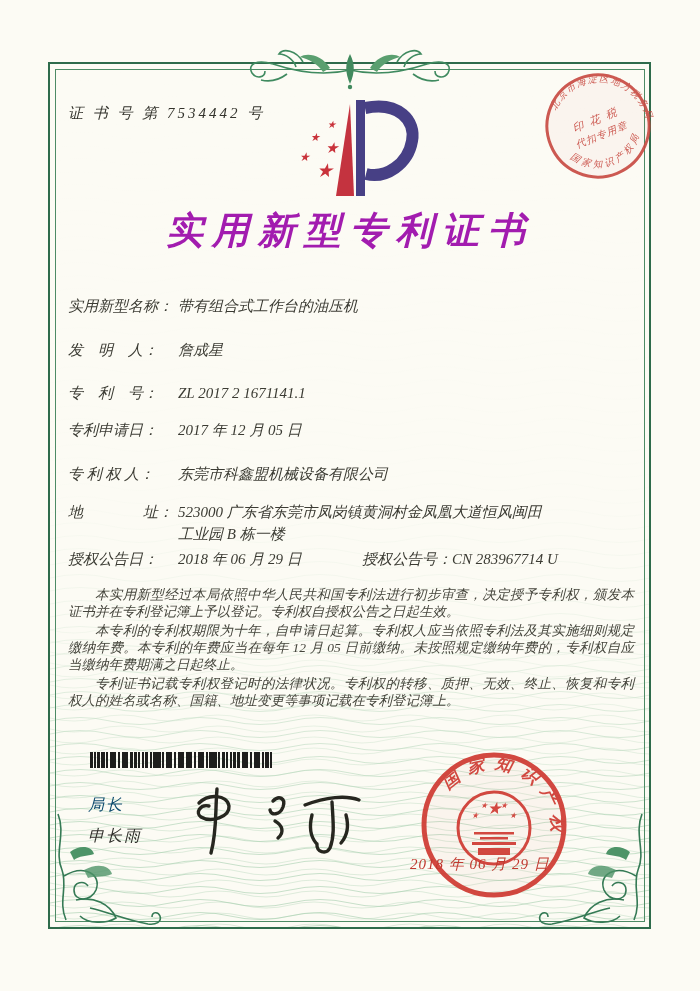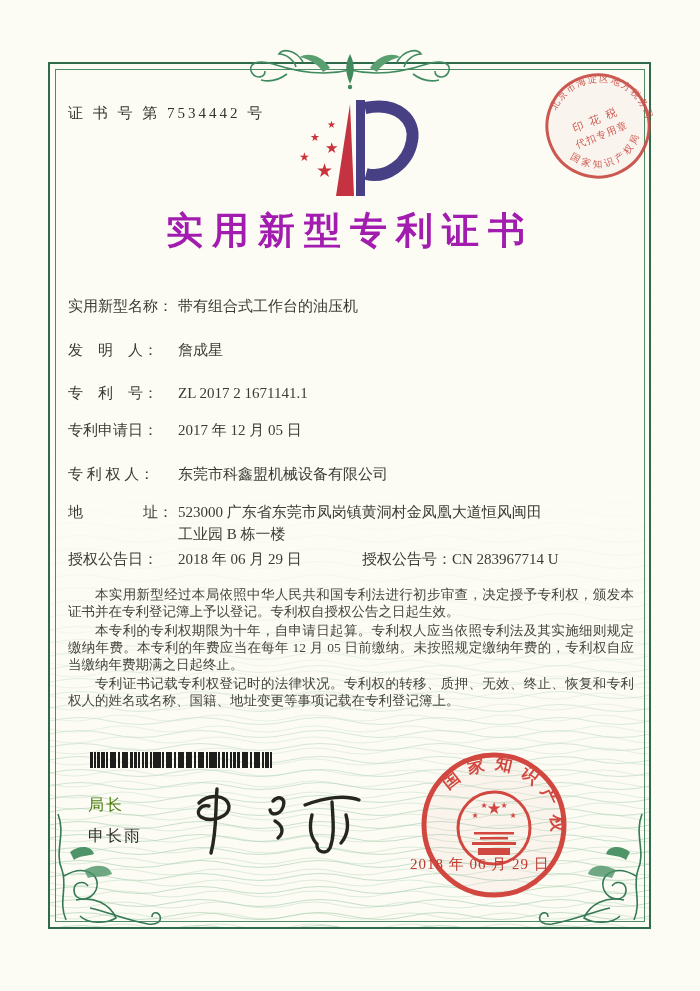--- a/index.html
+++ b/index.html
@@ -1,17 +1,17 @@
 <!DOCTYPE html>
 <html><head>
 <meta charset="utf-8">
 <style>
   html,body{margin:0;padding:0;}
   body{background:#e8e6df;font-family:"Liberation Serif","DejaVu Serif",serif;}
-  .paper{position:relative;width:700px;height:991px;margin:0 auto;background:#fcfbf4;overflow:hidden;}
+  .paper{position:relative;width:700px;height:991px;margin:0 auto;background:#fcfbf4;overflow:hidden;font-style:italic;}
   .abs{position:absolute;}
 
   
   .waves{left:50px;top:64px;width:600px;height:864px;}
   .wave-fade{left:50px;top:64px;width:600px;height:864px;
     background:linear-gradient(180deg,
       rgba(252,251,244,1) 0%,
       rgba(252,251,244,0.97) 50%,
       rgba(252,251,244,0.78) 64%,
       rgba(252,251,244,0.35) 76%,
@@ -37,21 +37,21 @@
   .paras{left:68px;top:586px;width:566px;}
   .paras p{margin:0 0 2px 0;text-indent:2em;font-size:13.5px;line-height:17px;
            text-align:justify;color:#45453c;}
 
   .barcode{left:90px;top:752px;width:182px;height:16px;
     background:
       repeating-linear-gradient(90deg,#1e1e1c 0 2px,transparent 2px 4px),
       repeating-linear-gradient(90deg,#1e1e1c 0 1px,transparent 1px 7px),
       repeating-linear-gradient(90deg,#1e1e1c 0 3px,transparent 3px 11px);}
 
-  .sig-title{left:88px;top:795px;font-size:16px;color:#4d7c0f;letter-spacing:2px;}
+  .sig-title{left:88px;top:795px;font-size:16px;color:#0c4a6e;letter-spacing:2px;}
   .sig-name{left:88px;top:826px;font-size:16px;color:#2f2f2a;letter-spacing:2px;}
 
   .seal-date{left:410px;top:855px;width:180px;font-size:15px;color:#c0392f;letter-spacing:1px;}
   .footer{left:50px;top:903px;width:600px;text-align:center;font-size:13px;letter-spacing:1px;color:#3c3c34;}
 
   .tax-stamp{left:538px;top:66px;transform:rotate(-22deg);opacity:0.9;}
   .main-seal{left:415px;top:746px;opacity:0.93;}
 </style>
 </head>
 <body>

